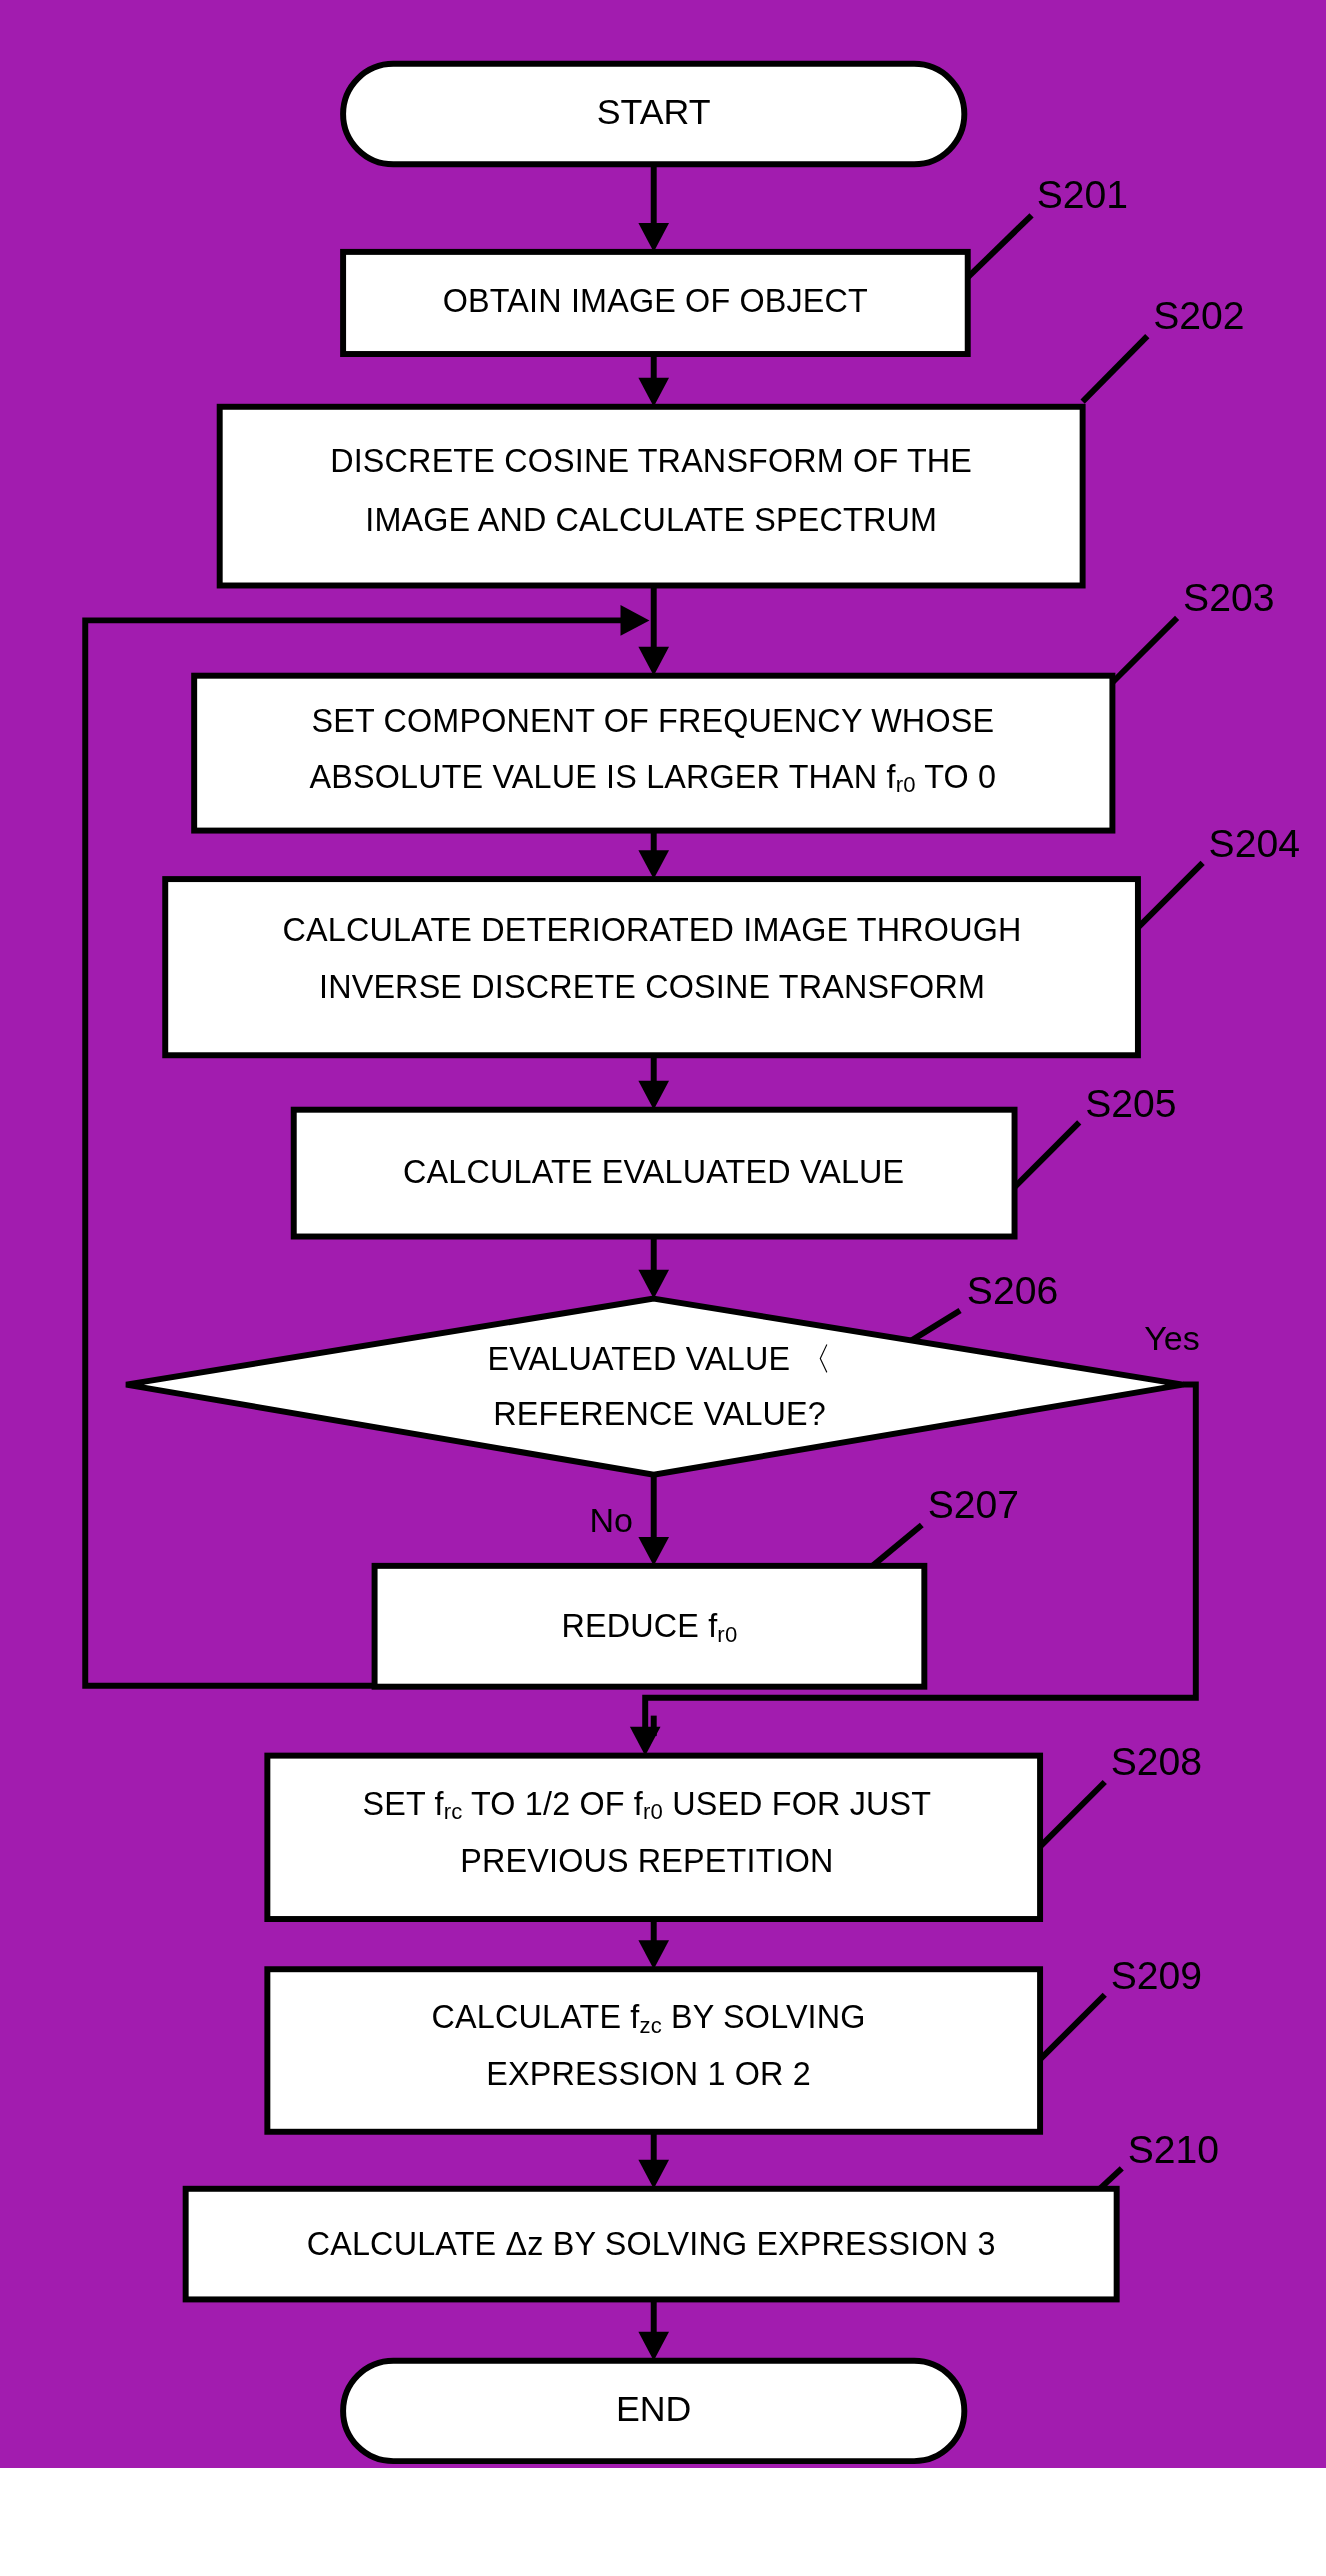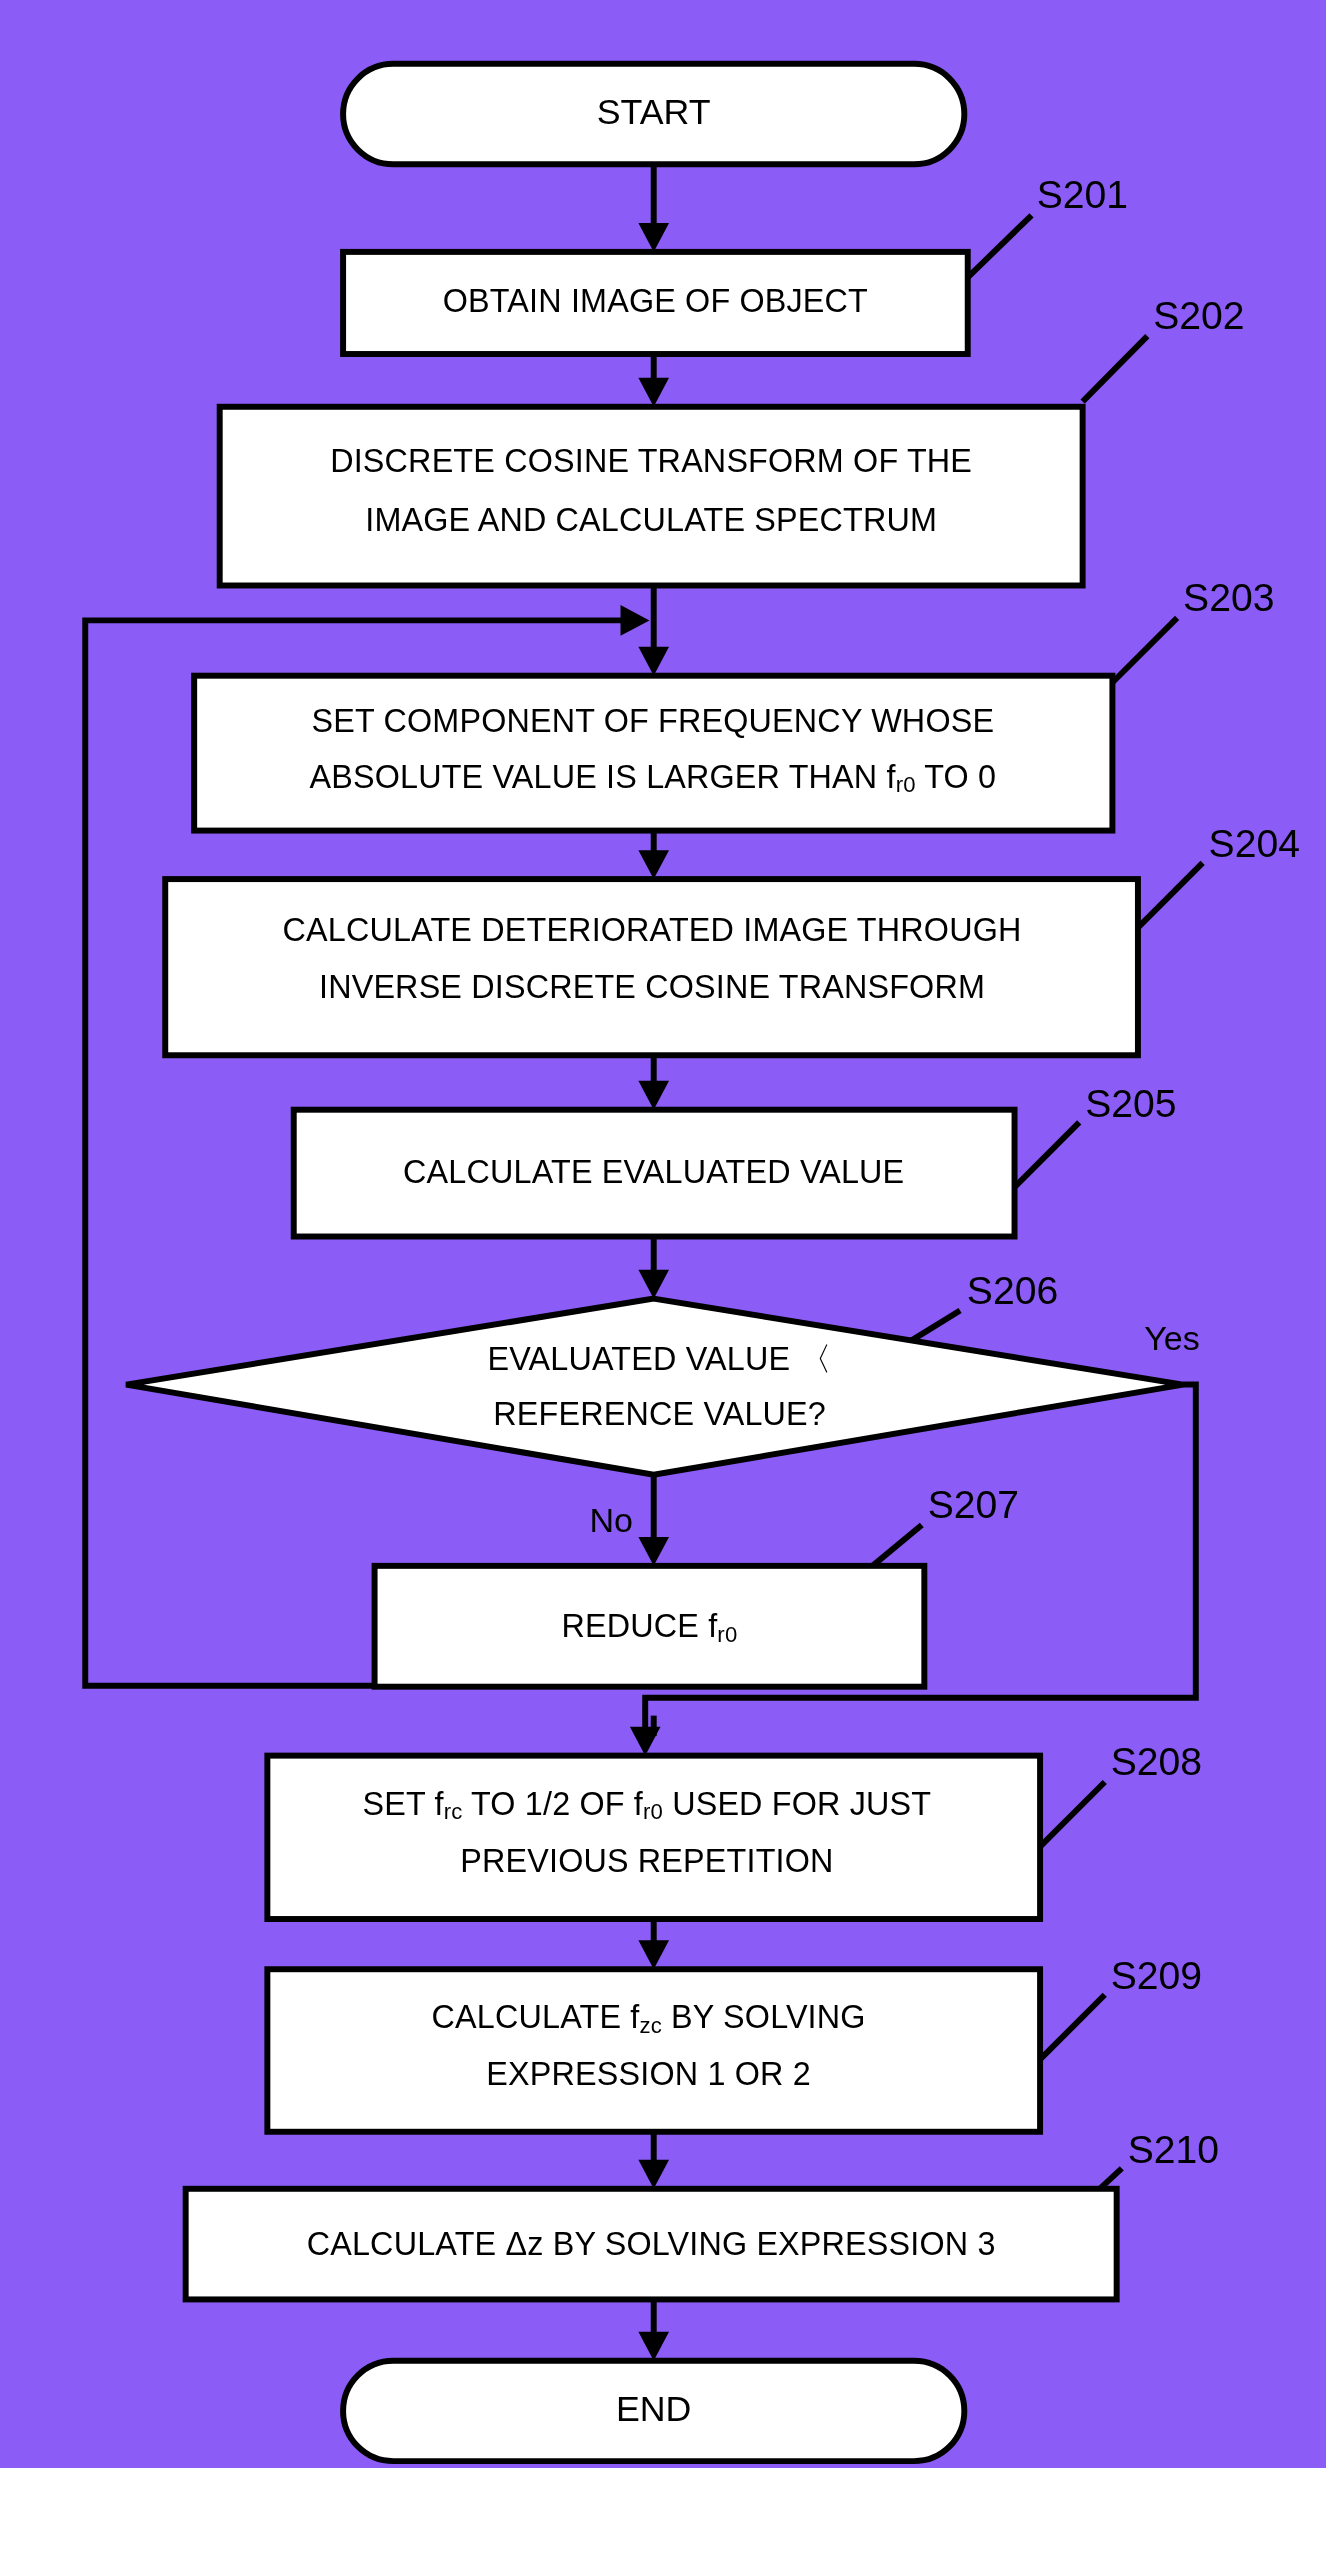--- a/index.html
+++ b/index.html
@@ -4,21 +4,21 @@
 <style>
   html, body {
     margin: 0;
     padding: 0;
     background: #ffffff;
   }
   #page {
     position: relative;
     width: 1327px;
     height: 2468px;
-    background: #8b5cf6;
+    background: #a21caf;
     overflow: hidden;
     font-family: "Liberation Sans", sans-serif;
   }
   svg.flow {
     display: block;
     width: 1327px;
     height: 2576px;
   }
   .shape {
     fill: #ffffff;

